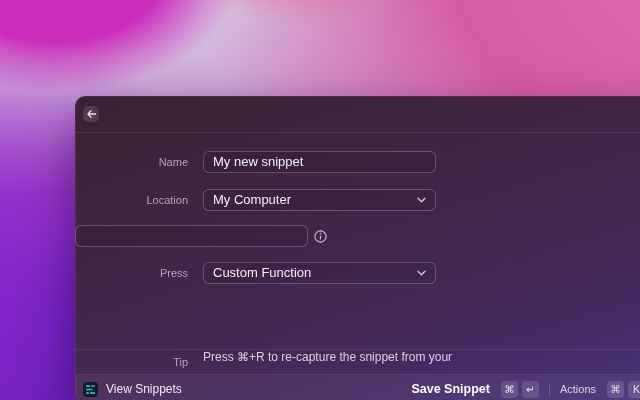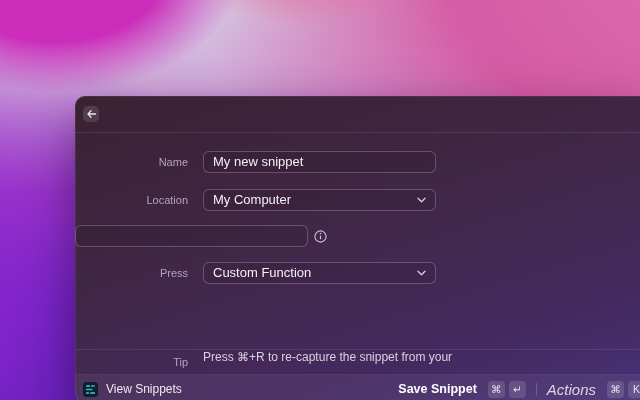--- a/index.html
+++ b/index.html
@@ -68,21 +68,21 @@
     background:rgba(255,255,255,0.055); padding:0 8px;
   }
   .bar-left { display:flex; align-items:center; gap:8px; }
   .snippets-badge {
     width:15px; height:15px; border-radius:4px; background:#0e1f2a;
     display:flex; align-items:center; justify-content:center;
   }
   .view-snippets { font-size:12px; color:#eceaf0; }
   .bar-right { margin-left:auto; display:flex; align-items:center; }
   .save-label { font-size:12.5px; font-weight:bold; color:#ffffff; margin-right:7px; }
-  .actions-label { font-size:15px; color:#dcd5e3; margin-right:7px;font-style:italic; }
+  .actions-label { font-size:11px; color:#dcd5e3; margin-right:7px; }
   .key-badge {
     width:17px; height:17px; border-radius:4px; background:rgba(255,255,255,0.13);
     display:flex; align-items:center; justify-content:center;
     font-size:10.5px; color:#e6dfec; margin-left:4px;
   }
   .key-badge:first-of-type { margin-left:0; }
   .bar-sep { width:1px; height:13px; background:rgba(255,255,255,0.18); margin:0 10px; }
   .hotkeys { display:flex; align-items:center; cursor:pointer; }
 </style>
 </head>

